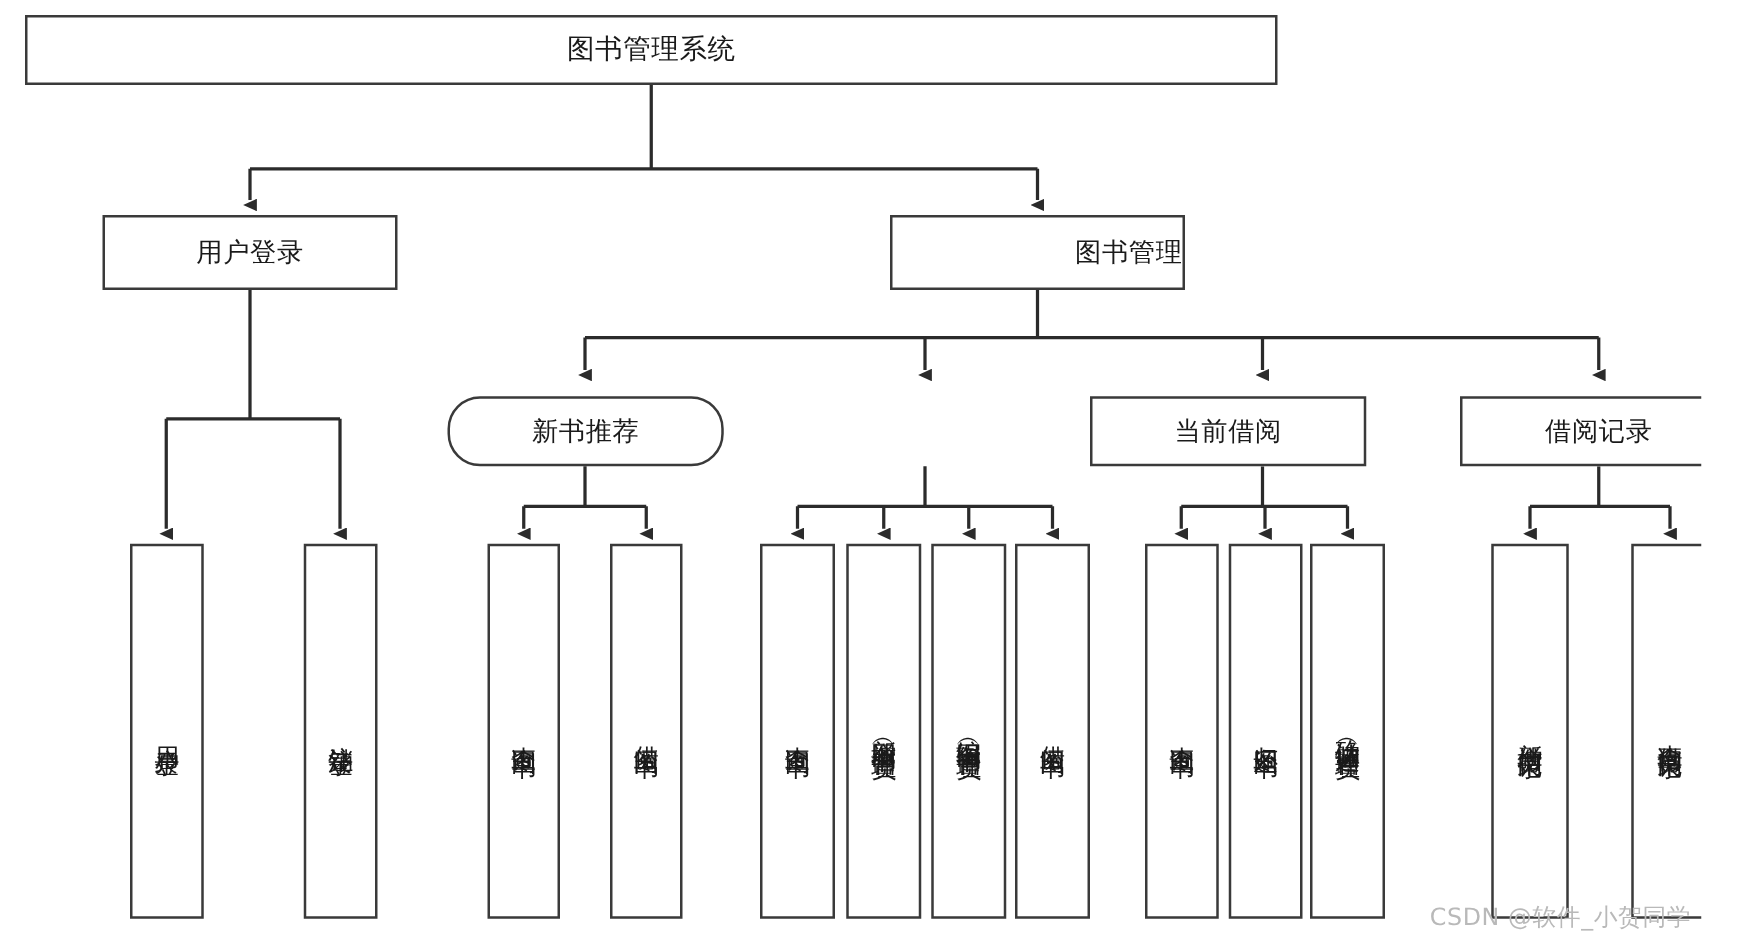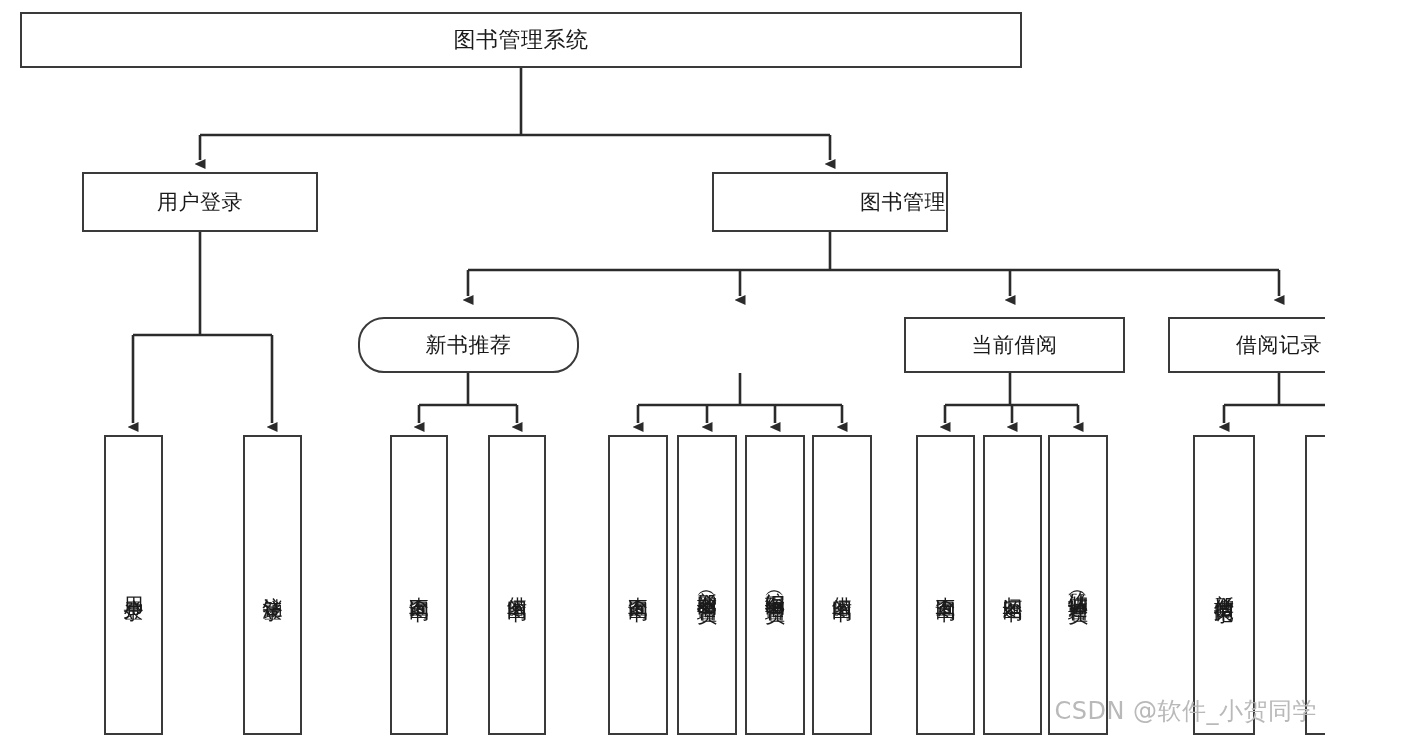--- a/index.html
+++ b/index.html
@@ -9,20 +9,21 @@
   }
   body {
     font-family: "DejaVu Sans", "Liberation Sans", sans-serif;
   }
   #canvas {
     position: relative;
     width: 1325px;
     height: 747px;
     background: #ffffff;
     overflow: hidden;
+    padding-left: 36px;
   }
   svg.connectors {
     position: absolute;
     left: 0;
     top: 0;
     width: 1405px;
     height: 747px;
     pointer-events: none;
   }
   .node {
@@ -59,22 +60,22 @@
     text-orientation: upright;
     font-size: 20px;
     line-height: 1.25;
     letter-spacing: 2px;
     white-space: nowrap;
     max-height: 100%;
   }
   .watermark {
     position: absolute;
     right: 8px;
-    bottom: 20px;
-    font-size: 24px;
+    bottom: 0;
+    font-size: 19px;
     color: #b9b9b9;
     white-space: nowrap;
     letter-spacing: 0.5px;
   }
 </style>
 </head>
 <body>
 
 <div id="canvas">
 
@@ -135,21 +136,21 @@
   <div class="node horiz" style="left:82px; top:172px; width:236px; height:60px;">
     <span class="node-label">用户登录</span>
   </div>
   <div class="node horiz" style="left:712px; top:172px; width:236px; height:60px;justify-content:flex-end;">
     <span class="node-label">图书管理</span>
   </div>
 
   <div class="node horiz" style="left:358px; top:317px; width:221px; height:56px;border-radius:26px;">
     <span class="node-label">新书推荐</span>
   </div>
-  <div class="node horiz" style="left:904px; top:317px; width:221px; height:56px;">
+  <div class="node horiz" style="left:872px; top:317px; width:221px; height:56px;">
     <span class="node-label">当前借阅</span>
   </div>
   <div class="node horiz" style="left:1168px; top:317px; width:222px; height:56px;">
     <span class="node-label">借阅记录</span>
   </div>
 
   <div class="node vert" style="left:104px; top:435px; width:59px; height:300px;">
     <span class="node-label">用户登录</span>
   </div>
   <div class="node vert" style="left:243px; top:435px; width:59px; height:300px;">

